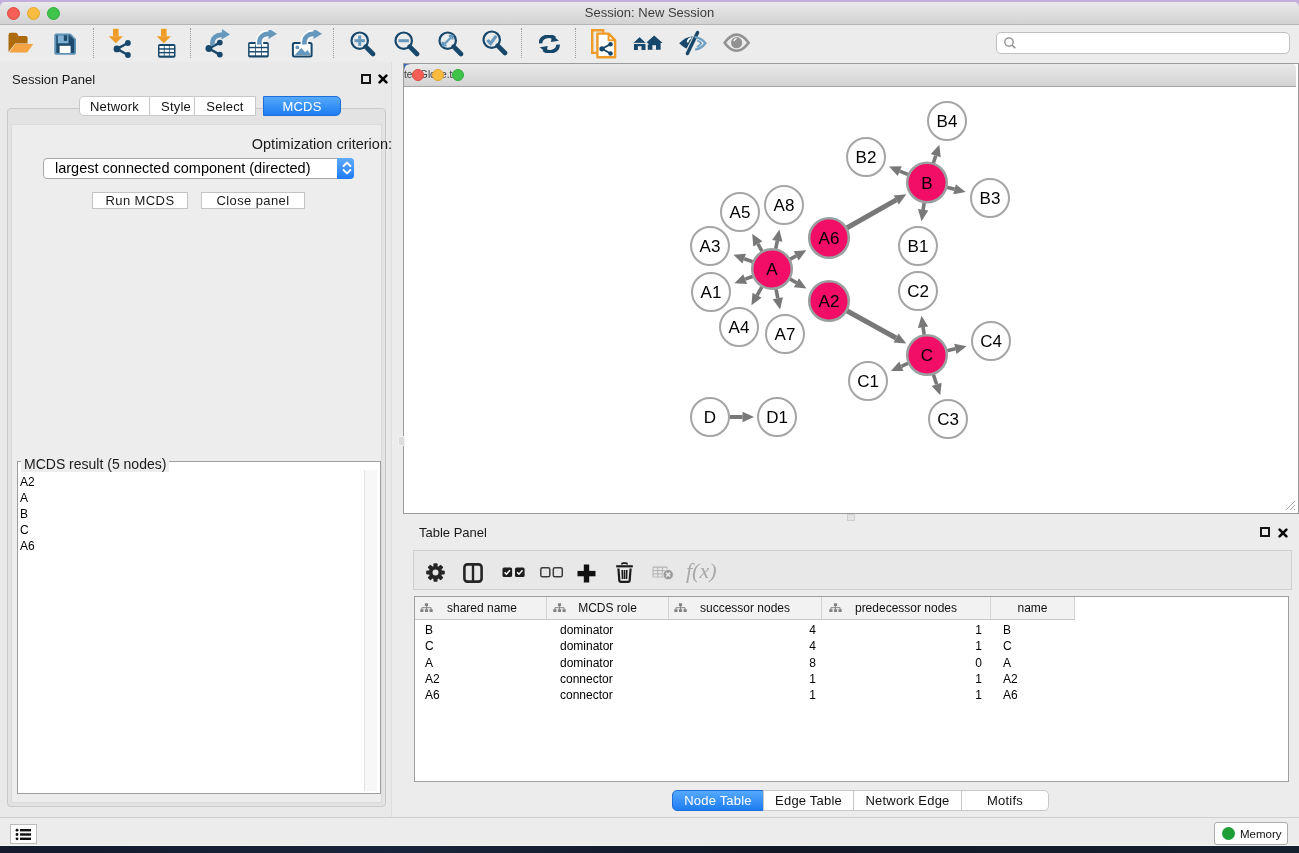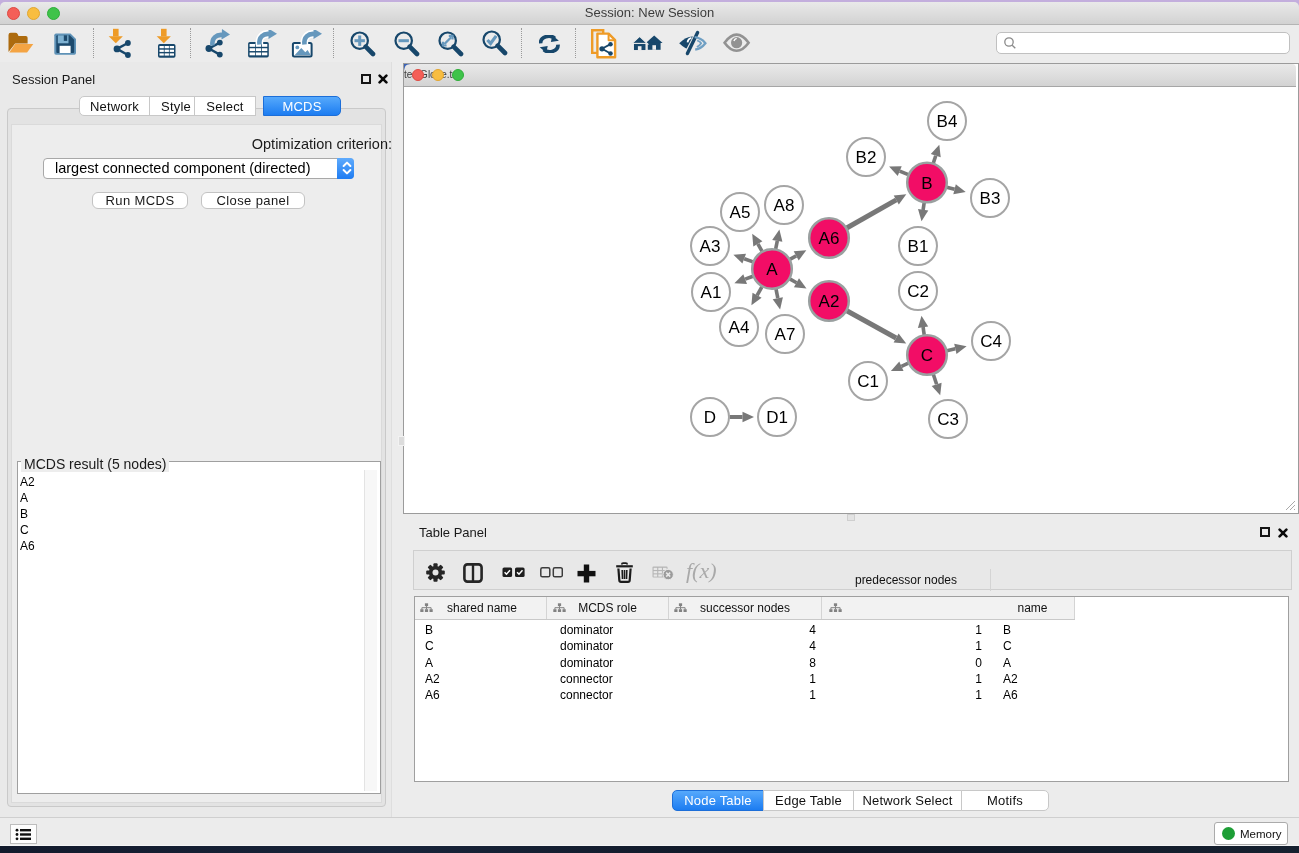--- a/index.html
+++ b/index.html
@@ -3,21 +3,21 @@
 <meta charset="utf-8">
 <style>
   html,body{margin:0;padding:0;}
   body{width:1299px;height:853px;position:relative;overflow:hidden;
        font-family:"Liberation Sans",sans-serif;background:#ececec;font-size:13px;color:#1a1a1a;}
   .abs{position:absolute;}
   .tl{position:absolute;border-radius:50%;width:12px;height:12px;}
   .tab{position:absolute;height:20px;background:#fff;border:1px solid #c8c8c8;box-sizing:border-box;
        font-size:13px;color:#111;text-align:center;line-height:19px;letter-spacing:0.2px;}
   .tabsel{background:linear-gradient(#56a9fc,#1c7cf1);border-color:#1c6ed8;color:#fff;}
-  .btn{position:absolute;background:#fff;border:1px solid #c3c3c3;border-radius:6px;box-sizing:border-box;
+  .btn{position:absolute;background:#fff;border:1px solid #c3c3c3;border-radius:0;box-sizing:border-box;
        font-size:13px;color:#1a1a1a;text-align:center;}
   .th{position:absolute;height:22px;font-size:12px;color:#111;line-height:22px;text-align:center;border-right:1px solid #d4d4d4;box-sizing:border-box;}
   .td{position:absolute;font-size:12px;color:#000;height:16px;line-height:16px;white-space:pre;}
 </style>
 </head>
 <body>
 
   <div class="abs" style="left:0;top:0;width:1299px;height:10px;background:#c3aedd;"></div>
   <div class="abs" style="left:0;top:845px;width:1299px;height:1px;background:#f5f5f5;"></div>
 <div class="abs" style="left:0;top:846px;width:1299px;height:7px;background:linear-gradient(90deg,#121a2c,#18243a 30%,#101826 60%,#15202f);"></div>
@@ -387,21 +387,21 @@
     <path d="M6.5 3.1 L6.5 4.7 M1.9 6.2 L1.9 4.7 L11.1 4.7 L11.1 6.2 M6.5 4.7 L6.5 6.2" stroke="#828282" stroke-width="1" fill="none"></path>
   </svg>
   <div class="th" style="left:669px;top:597px;width:153px;">successor nodes</div>
   <svg class="abs" style="left:674px;top:603px;" width="13" height="11" viewBox="0 0 13 11">
     <rect x="4.9" y="0.3" width="3.2" height="2.8" fill="#828282"></rect>
     <rect x="0.3" y="6.2" width="3.2" height="2.8" fill="#828282"></rect>
     <rect x="4.9" y="6.2" width="3.2" height="2.8" fill="#828282"></rect>
     <rect x="9.5" y="6.2" width="3.2" height="2.8" fill="#828282"></rect>
     <path d="M6.5 3.1 L6.5 4.7 M1.9 6.2 L1.9 4.7 L11.1 4.7 L11.1 6.2 M6.5 4.7 L6.5 6.2" stroke="#828282" stroke-width="1" fill="none"></path>
   </svg>
-  <div class="th" style="left:822px;top:569px;width:169px;">predecessor nodes</div>
+  <div class="th" style="left:822px;top:597px;width:169px;">predecessor nodes</div>
   <svg class="abs" style="left:829px;top:603px;" width="13" height="11" viewBox="0 0 13 11">
     <rect x="4.9" y="0.3" width="3.2" height="2.8" fill="#828282"></rect>
     <rect x="0.3" y="6.2" width="3.2" height="2.8" fill="#828282"></rect>
     <rect x="4.9" y="6.2" width="3.2" height="2.8" fill="#828282"></rect>
     <rect x="9.5" y="6.2" width="3.2" height="2.8" fill="#828282"></rect>
     <path d="M6.5 3.1 L6.5 4.7 M1.9 6.2 L1.9 4.7 L11.1 4.7 L11.1 6.2 M6.5 4.7 L6.5 6.2" stroke="#828282" stroke-width="1" fill="none"></path>
   </svg>
   <div class="th" style="left:991px;top:597px;width:84px;">name</div>
   <div class="td" style="left:425px;top:622.2px;">B</div>
   <div class="td" style="left:560px;top:622.2px;">dominator</div>
@@ -424,21 +424,21 @@
   <div class="td" style="left:900px;top:670.8000000000002px;width:82px;text-align:right;">1</div>
   <div class="td" style="left:1003px;top:670.8000000000002px;">A2</div>
   <div class="td" style="left:425px;top:687.0000000000002px;">A6</div>
   <div class="td" style="left:560px;top:687.0000000000002px;">connector</div>
   <div class="td" style="left:740px;top:687.0000000000002px;width:76px;text-align:right;">1</div>
   <div class="td" style="left:900px;top:687.0000000000002px;width:82px;text-align:right;">1</div>
   <div class="td" style="left:1003px;top:687.0000000000002px;">A6</div>
 
   <div class="tab tabsel" style="left:672px;top:790px;width:92px;height:21px;line-height:20px;border-radius:5px 0 0 5px;">Node Table</div>
   <div class="tab" style="left:763px;top:790px;width:91px;height:21px;line-height:20px;">Edge Table</div>
-  <div class="tab" style="left:853px;top:790px;width:109px;height:21px;line-height:20px;">Network Select</div>
+  <div class="tab" style="left:853px;top:790px;width:109px;height:21px;line-height:20px;">Network Edge</div>
   <div class="tab" style="left:961px;top:790px;width:88px;height:21px;line-height:20px;border-radius:0 5px 5px 0;">Motifs</div>
 
   <div class="abs" style="left:0;top:817px;width:1299px;height:1px;background:#cfcfcf;"></div>
   <div class="abs" style="left:10px;top:824px;width:27px;height:20px;background:#fdfdfd;border:1px solid #bdbdbd;box-sizing:border-box;"></div>
   <svg class="abs" style="left:15px;top:828px;" width="17" height="13" viewBox="0 0 17 13">
     <circle cx="2" cy="2.2" r="1.4" fill="#111"></circle>
     <circle cx="2" cy="6.5" r="1.4" fill="#111"></circle>
     <circle cx="2" cy="10.8" r="1.4" fill="#111"></circle>
     <line x1="5" y1="2.2" x2="16" y2="2.2" stroke="#111" stroke-width="2.4"></line>
     <line x1="5" y1="6.5" x2="16" y2="6.5" stroke="#111" stroke-width="2.4"></line>

